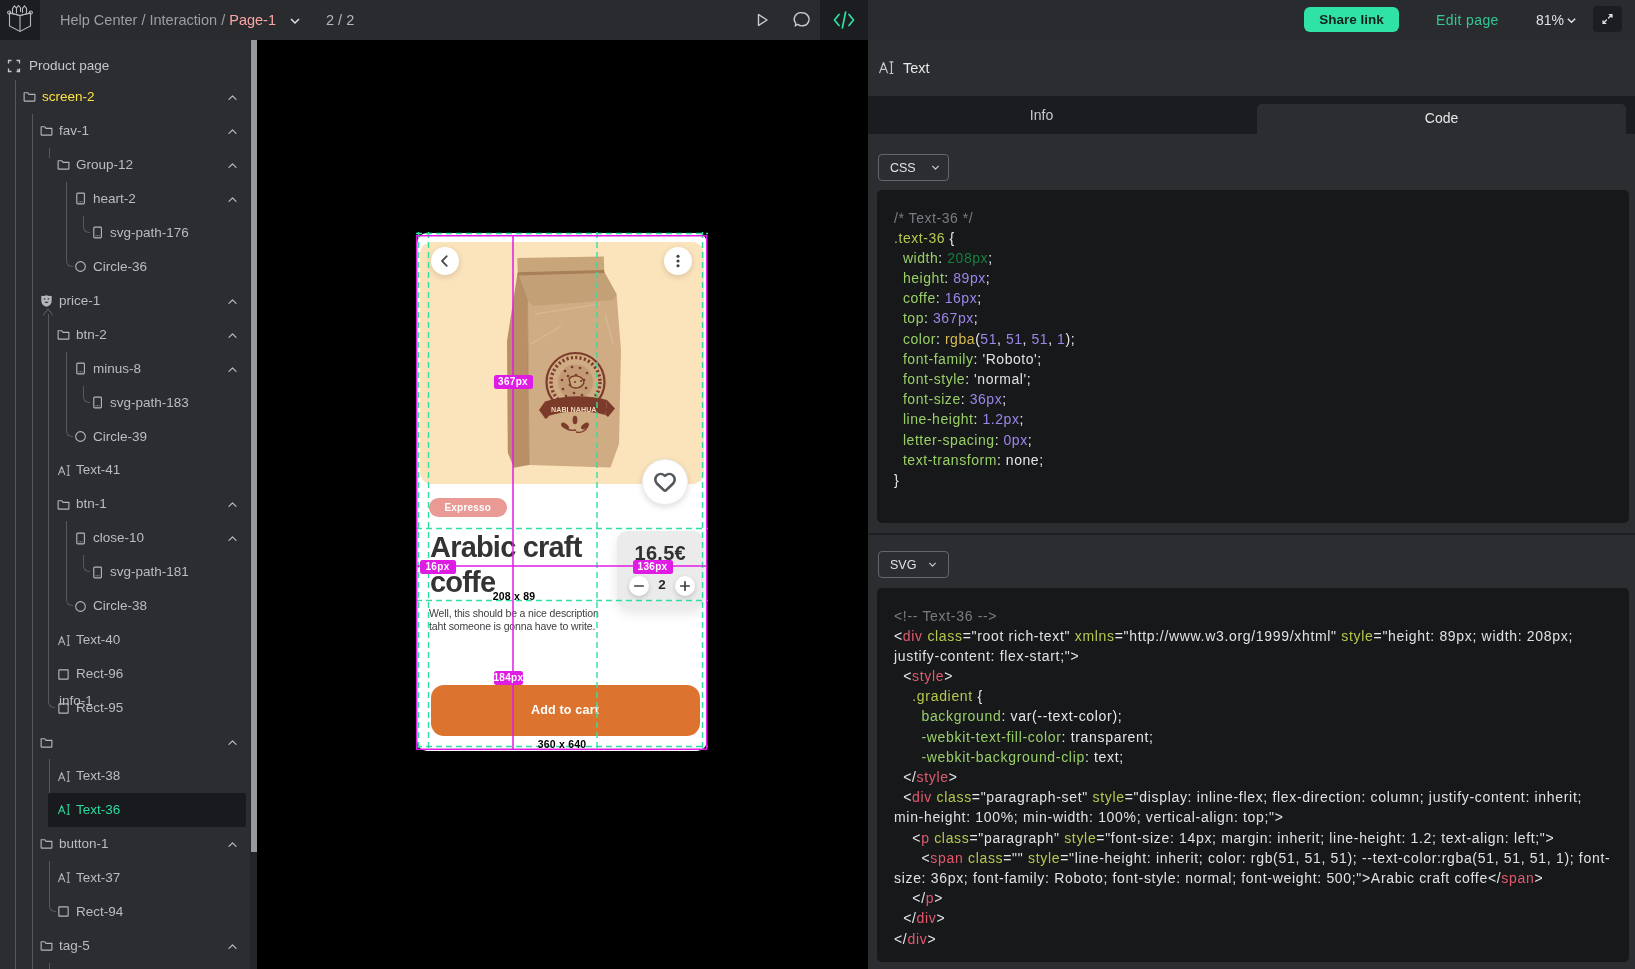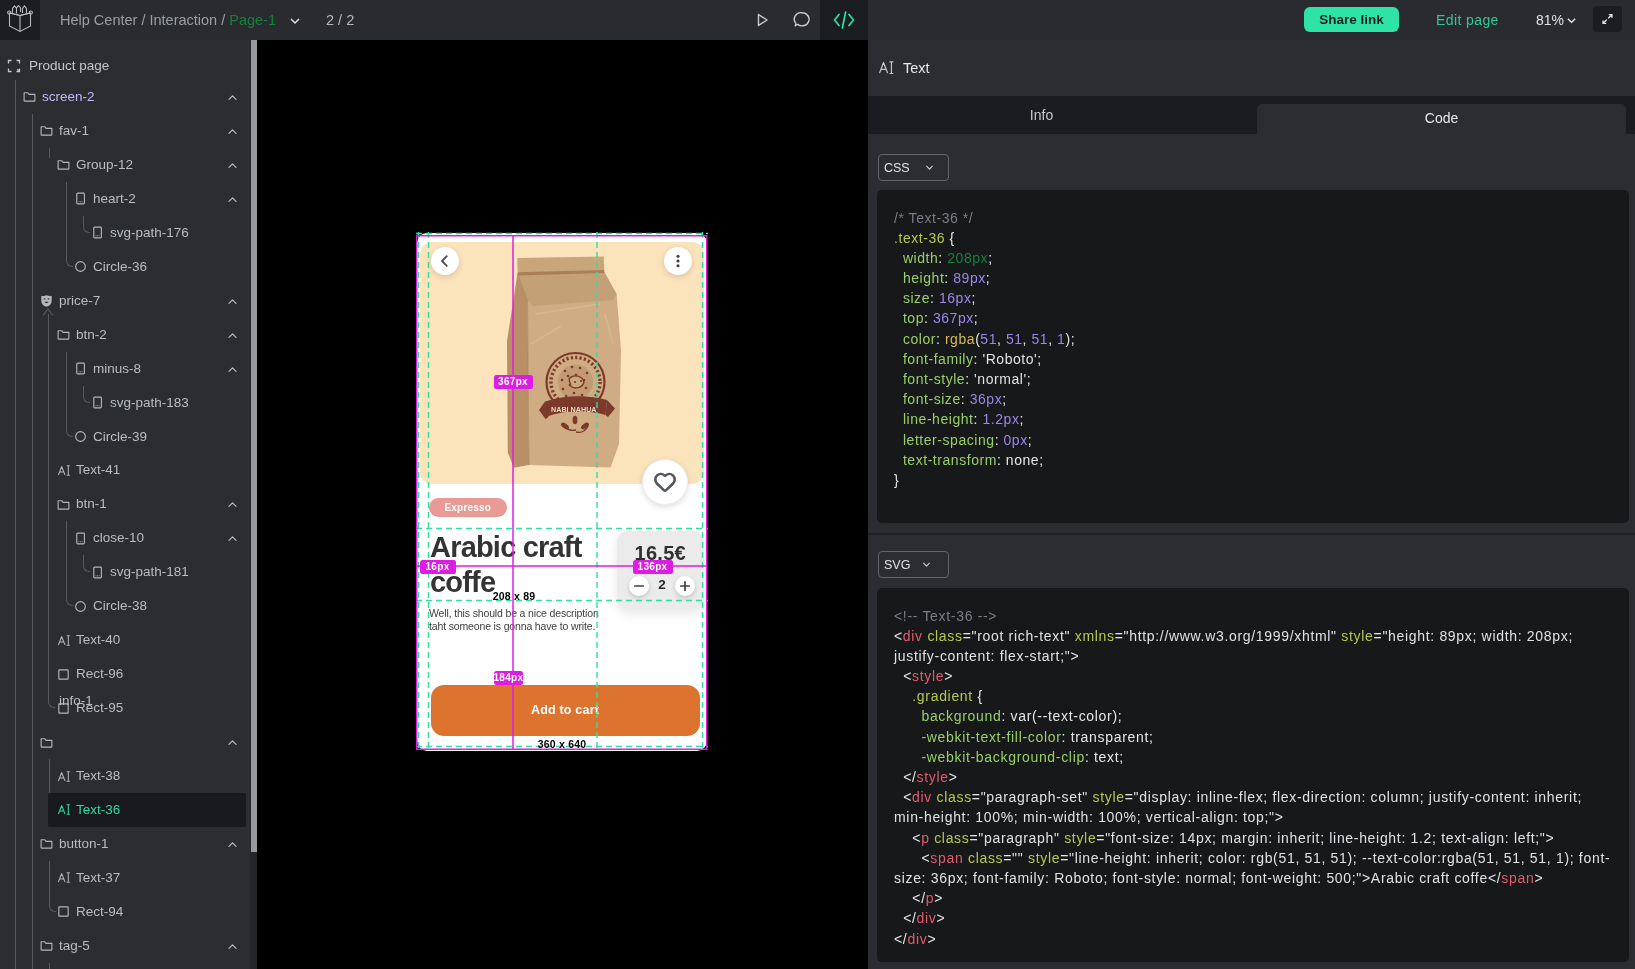--- a/index.html
+++ b/index.html
@@ -1,33 +1,33 @@
 <!DOCTYPE html>
 <html><head><meta charset="utf-8"><style>
   * { margin:0; padding:0; box-sizing:border-box; }
   html,body { width:1635px; height:969px; background:#000; font-family:"Liberation Sans",sans-serif; overflow:hidden; }
   .circ { position:absolute; background:#fff; border-radius:50%; display:flex; align-items:center; justify-content:center; box-shadow:0 2px 6px rgba(0,0,0,0.14); }
   .mlab { position:absolute; height:14px; background:#df1ce4; border-radius:2.5px; color:#fff; font-size:10px; font-weight:bold; text-align:center; line-height:14px; letter-spacing:0.3px; }
-  .dd { position:absolute; width:71px; height:27px; border:1px solid #63666b; border-radius:4px; color:#dfe1e4; font-size:12.5px; display:flex; align-items:center; padding-left:5px; }
+  .dd { position:absolute; width:71px; height:27px; border:1px solid #63666b; border-radius:4px; color:#dfe1e4; font-size:12.5px; display:flex; align-items:center; padding-left:11px; }
   .codebox { position:absolute; width:752px; background:#17181a; border-radius:5px; padding:17.5px 0 0 17px; font-size:14px; letter-spacing:0.55px; }
   .cl { height:20.2px; line-height:20.2px; white-space:pre; }
   .cl i { font-style:normal; }
 </style></head>
 <body>
 
 <div style="position:absolute;left:0;top:0;width:1635px;height:40px;background:#292b2f"></div>
 <div style="position:absolute;left:0;top:0;width:40px;height:40px;background:#1b1d20"></div>
 <svg style="position:absolute;left:6px;top:5px" width="28" height="30" viewBox="0 0 28 30" fill="none" stroke="#b6b9bd" stroke-width="1.1">
   <path d="M14 10.5 24.5 8v13L14 26.5 3.5 21V8z"></path>
   <path d="M14 10.5V26.5M3.5 8 14 10.5 24.5 8"></path>
   <path d="M6.5 8.5v-5l2-2.5 2 2.5v5M10.5 7.5v-4.5l2-2.5 2 2.5v4M16.5 8v-4.5l2-2.5 2 2.5v5"></path>
   <circle cx="3.2" cy="7.6" r="1.6"></circle>
     <circle cx="24.8" cy="7.6" r="1.6"></circle>
 </svg>
-<div style="position:absolute;left:60px;top:0;height:40px;line-height:40px;font-size:14.5px;color:#9b9fa4">Help Center / Interaction / <span style="color:#15803d">Page-1</span></div>
+<div style="position:absolute;left:60px;top:0;height:40px;line-height:40px;font-size:14.5px;color:#9b9fa4">Help Center / Interaction / <span style="color:#fca5a5">Page-1</span></div>
 <svg style="position:absolute;left:288px;top:14px" width="14" height="14" viewBox="0 0 14 14" fill="none">
     <path d="M3 5l4 4 4-4" stroke="#dfe1e4" stroke-width="1.5"></path>
   </svg>
 <div style="position:absolute;left:326px;top:0;height:40px;line-height:40px;font-size:14.5px;color:#b4b8bc">2 / 2</div>
 <svg style="position:absolute;left:753px;top:11px" width="18" height="18" viewBox="0 0 18 18" fill="none">
     <path d="M5.5 3.5v11L14 9z" stroke="#c9ccd0" stroke-width="1.4" stroke-linejoin="round"></path>
   </svg>
 <svg style="position:absolute;left:792px;top:10px" width="20" height="20" viewBox="0 0 20 20" fill="none">
     <path d="M10 2.8a7 6.5 0 1 1-4.3 11.6c-.3-.2-1.9 1.1-2.5 1.5.3-.8.8-2.3.6-2.6A6.5 6.5 0 0 1 10 2.8z" stroke="#c9ccd0" stroke-width="1.4" stroke-linejoin="round"></path>
   </svg>
@@ -64,21 +64,21 @@
     <div style="position:absolute;left:48.5px;top:719px;width:7px;height:51px;border-left:1px solid #55585c;border-bottom:1px solid #55585c;border-bottom-left-radius:6px"></div>
     <div style="position:absolute;left:48.5px;top:821px;width:7px;height:51px;border-left:1px solid #55585c;border-bottom:1px solid #55585c;border-bottom-left-radius:6px"></div>
     <div style="position:absolute;left:48.5px;top:923px;width:1px;height:6px;background:#55585c"></div>
     <div style="position:absolute;left:47.5px;top:274px;width:7px;height:394px;border-left:1px solid #55585c;border-bottom:1px solid #55585c;border-bottom-left-radius:6px"></div>
     <svg style="position:absolute;left:42px;top:267px" width="12" height="10" viewBox="0 0 12 10" fill="none">
       <path d="M1 8.5 6 2l5 6.5" stroke="#55585c" stroke-width="1.2"></path>
     </svg>
   <div style="position:absolute;left:23px;top:50px;line-height:0"><svg width="13" height="13" viewBox="0 0 14 14" fill="none">
         <path d="M1.2 3h4l1.3 1.7h6.3v6.6a.7.7 0 0 1-.7.7H1.9a.7.7 0 0 1-.7-.7z" stroke="#b3b6ba" stroke-width="1.2" stroke-linejoin="round"></path>
       </svg></div>
-    <div style="position:absolute;left:42px;top:40px;height:34px;line-height:34px;font-size:13.5px;color:#c4b5fd">screen-2</div>
+    <div style="position:absolute;left:42px;top:40px;height:34px;line-height:34px;font-size:13.5px;color:#fde047">screen-2</div>
     <svg style="position:absolute;left:226px;top:51px" width="13" height="13" viewBox="0 0 14 14" fill="none">
       <path d="M3.2 9 7 5.2 10.8 9" stroke="#b9bdc2" stroke-width="1.3" stroke-linecap="round" stroke-linejoin="round"></path>
     </svg>
     <div style="position:absolute;left:40px;top:84px;line-height:0"><svg width="13" height="13" viewBox="0 0 14 14" fill="none">
         <path d="M1.2 3h4l1.3 1.7h6.3v6.6a.7.7 0 0 1-.7.7H1.9a.7.7 0 0 1-.7-.7z" stroke="#b3b6ba" stroke-width="1.2" stroke-linejoin="round"></path>
       </svg></div>
     <div style="position:absolute;left:59px;top:74px;height:34px;line-height:34px;font-size:13.5px;color:#b9bdc2">fav-1</div>
     <svg style="position:absolute;left:226px;top:85px" width="13" height="13" viewBox="0 0 14 14" fill="none">
       <path d="M3.2 9 7 5.2 10.8 9" stroke="#b9bdc2" stroke-width="1.3" stroke-linecap="round" stroke-linejoin="round"></path>
     </svg>
@@ -109,21 +109,21 @@
     <div style="position:absolute;left:74px;top:220px;line-height:0"><svg width="13" height="13" viewBox="0 0 14 14" fill="none">
         <circle cx="7" cy="7" r="5.2" stroke="#b3b6ba" stroke-width="1.2"></circle>
       </svg></div>
     <div style="position:absolute;left:93px;top:210px;height:34px;line-height:34px;font-size:13.5px;color:#b9bdc2">Circle-36</div>
     <div style="position:absolute;left:40px;top:254px;line-height:0"><svg width="13" height="14" viewBox="0 0 14 15" fill="none">
         <path d="M7 1.2c2 .9 3.9 1.1 5.6.6v5.4c0 3.4-2.4 5.6-5.6 6.6-3.2-1-5.6-3.2-5.6-6.6V1.8C3.1 2.3 5 2.1 7 1.2z" fill="#b3b6ba"></path>
         <ellipse cx="4.9" cy="5.3" rx="1" ry="0.7" fill="#2b2d31"></ellipse>
         <ellipse cx="9.1" cy="5.3" rx="1" ry="0.7" fill="#2b2d31"></ellipse>
         <path d="M4.6 8.4c.7 1 1.7 1.5 2.4 1.5s1.7-.5 2.4-1.5z" fill="#2b2d31"></path>
       </svg></div>
-    <div style="position:absolute;left:59px;top:244px;height:34px;line-height:34px;font-size:13.5px;color:#b9bdc2">price-7</div>
+    <div style="position:absolute;left:59px;top:244px;height:34px;line-height:34px;font-size:13.5px;color:#b9bdc2">price-1</div>
     <svg style="position:absolute;left:226px;top:255px" width="13" height="13" viewBox="0 0 14 14" fill="none">
       <path d="M3.2 9 7 5.2 10.8 9" stroke="#b9bdc2" stroke-width="1.3" stroke-linecap="round" stroke-linejoin="round"></path>
     </svg>
     <div style="position:absolute;left:57px;top:288px;line-height:0"><svg width="13" height="13" viewBox="0 0 14 14" fill="none">
         <path d="M1.2 3h4l1.3 1.7h6.3v6.6a.7.7 0 0 1-.7.7H1.9a.7.7 0 0 1-.7-.7z" stroke="#b3b6ba" stroke-width="1.2" stroke-linejoin="round"></path>
       </svg></div>
     <div style="position:absolute;left:76px;top:278px;height:34px;line-height:34px;font-size:13.5px;color:#b9bdc2">btn-2</div>
     <svg style="position:absolute;left:226px;top:289px" width="13" height="13" viewBox="0 0 14 14" fill="none">
       <path d="M3.2 9 7 5.2 10.8 9" stroke="#b9bdc2" stroke-width="1.3" stroke-linecap="round" stroke-linejoin="round"></path>
     </svg>
@@ -354,21 +354,21 @@
 <div style="position:absolute;left:868px;top:96px;width:347px;height:38px;text-align:center;line-height:38px;font-size:14px;color:#c6c9cd">Info</div>
 <div style="position:absolute;left:1257px;top:104px;width:369px;height:30px;background:#2b2d31;border-radius:5px 5px 0 0;text-align:center;line-height:28px;font-size:14px;color:#e6e8ea">Code</div>
 <div class="dd" style="left:878px;top:154px">CSS<svg width="11" height="11" viewBox="0 0 14 14" fill="none" style="margin-left:14px">
       <path d="M3 5l4 4 4-4" stroke="#c6c9cd" stroke-width="1.6"></path>
     </svg></div>
 <div class="codebox" style="left:877px;top:190px;height:333px">
     <div class="cl"><i style="color:#797d82">/* Text-36 */</i></div>
     <div class="cl"><i style="color:#b6c94e">.text-36</i><i style="color:#e4e6e9"> {</i></div>
     <div class="cl">&nbsp;&nbsp;<i style="color:#99cf68">width</i><i style="color:#e4e6e9">: </i><i style="color:#15803d">208px</i><i style="color:#e4e6e9">;</i></div>
     <div class="cl">&nbsp;&nbsp;<i style="color:#99cf68">height</i><i style="color:#e4e6e9">: </i><i style="color:#9c86ea">89px</i><i style="color:#e4e6e9">;</i></div>
-    <div class="cl">&nbsp;&nbsp;<i style="color:#99cf68">size</i><i style="color:#e4e6e9">: </i><i style="color:#9c86ea">16px</i><i style="color:#e4e6e9">;</i></div>
+    <div class="cl">&nbsp;&nbsp;<i style="color:#99cf68">coffe</i><i style="color:#e4e6e9">: </i><i style="color:#9c86ea">16px</i><i style="color:#e4e6e9">;</i></div>
     <div class="cl">&nbsp;&nbsp;<i style="color:#99cf68">top</i><i style="color:#e4e6e9">: </i><i style="color:#9c86ea">367px</i><i style="color:#e4e6e9">;</i></div>
     <div class="cl">&nbsp;&nbsp;<i style="color:#99cf68">color</i><i style="color:#e4e6e9">: </i><i style="color:#d6bc52">rgba</i><i style="color:#e4e6e9">(</i><i style="color:#9c86ea">51</i><i style="color:#e4e6e9">, </i><i style="color:#9c86ea">51</i><i style="color:#e4e6e9">, </i><i style="color:#9c86ea">51</i><i style="color:#e4e6e9">, </i><i style="color:#9c86ea">1</i><i style="color:#e4e6e9">)</i><i style="color:#e4e6e9">;</i></div>
     <div class="cl">&nbsp;&nbsp;<i style="color:#99cf68">font-family</i><i style="color:#e4e6e9">: </i><i style="color:#dfe1e4">'Roboto'</i><i style="color:#e4e6e9">;</i></div>
     <div class="cl">&nbsp;&nbsp;<i style="color:#99cf68">font-style</i><i style="color:#e4e6e9">: </i><i style="color:#dfe1e4">'normal'</i><i style="color:#e4e6e9">;</i></div>
     <div class="cl">&nbsp;&nbsp;<i style="color:#99cf68">font-size</i><i style="color:#e4e6e9">: </i><i style="color:#9c86ea">36px</i><i style="color:#e4e6e9">;</i></div>
     <div class="cl">&nbsp;&nbsp;<i style="color:#99cf68">line-height</i><i style="color:#e4e6e9">: </i><i style="color:#9c86ea">1.2px</i><i style="color:#e4e6e9">;</i></div>
     <div class="cl">&nbsp;&nbsp;<i style="color:#99cf68">letter-spacing</i><i style="color:#e4e6e9">: </i><i style="color:#9c86ea">0px</i><i style="color:#e4e6e9">;</i></div>
     <div class="cl">&nbsp;&nbsp;<i style="color:#99cf68">text-transform</i><i style="color:#e4e6e9">: </i><i style="color:#e4e6e9">none</i><i style="color:#e4e6e9">;</i></div>
     <div class="cl"><i style="color:#e4e6e9">}</i></div>
   </div>

